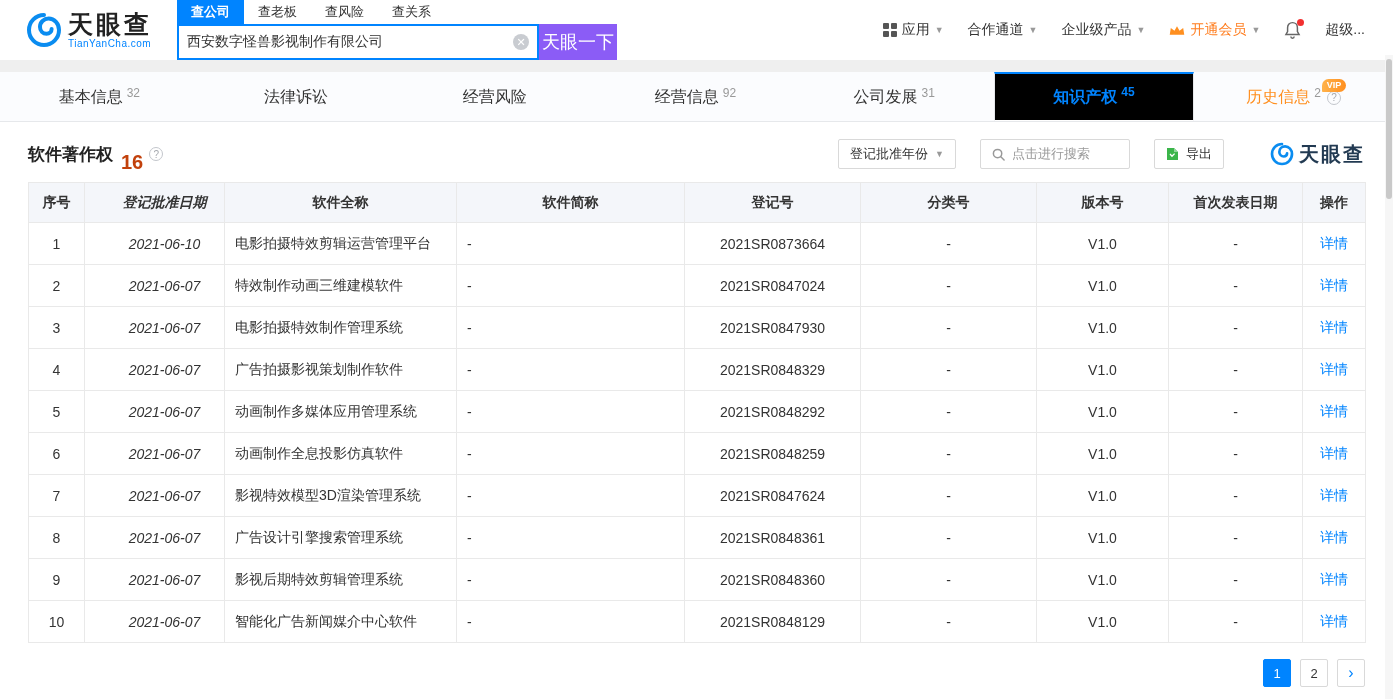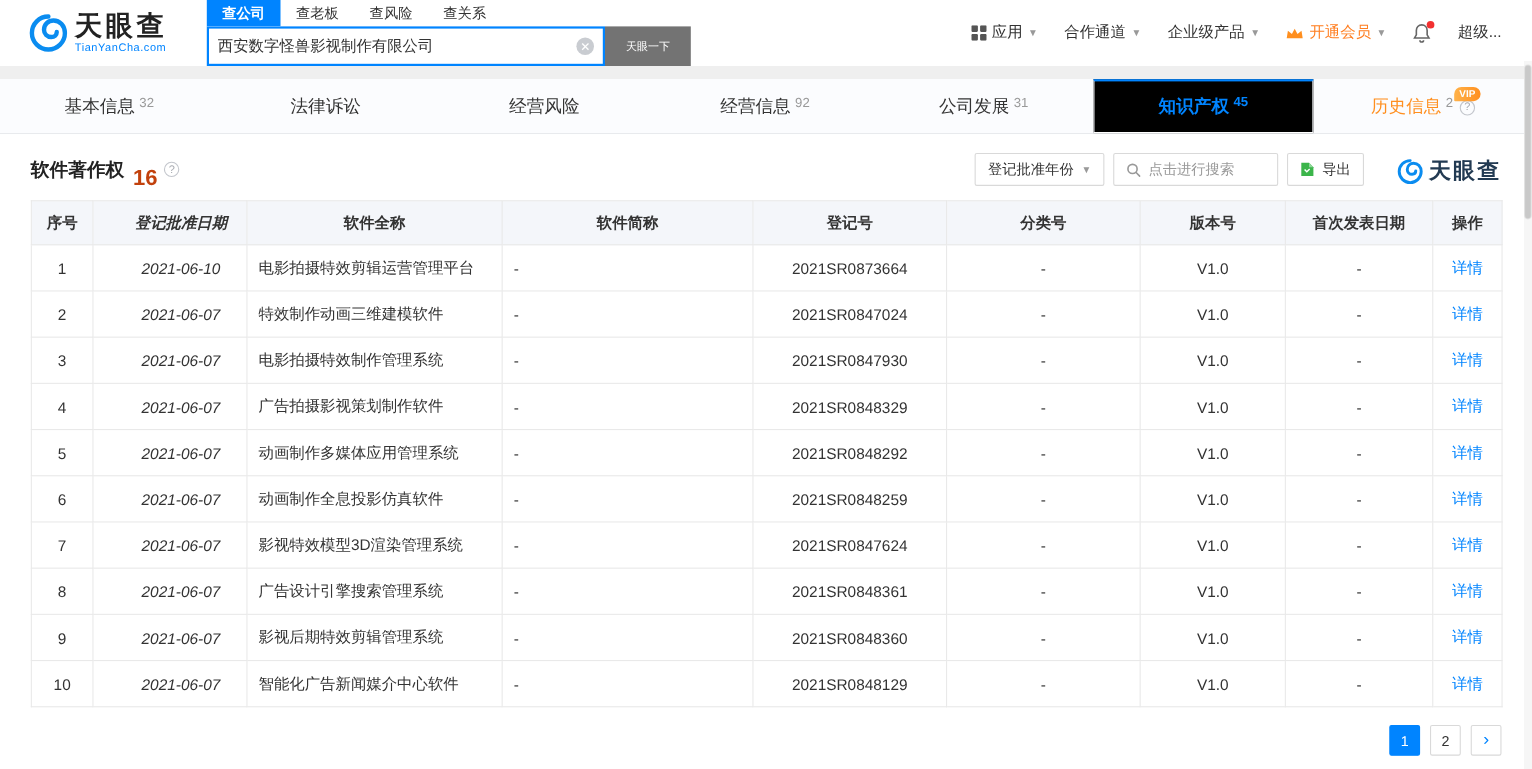--- a/index.html
+++ b/index.html
@@ -10,30 +10,30 @@
   .topbar { height:60px; display:flex; align-items:center; padding-left:26px; background:#fff; position:relative; }
   .logo { display:flex; align-items:center; gap:6px; }
   .logo-col { display:flex; flex-direction:column; line-height:1.1; }
   .logo-text { font-size:25px; font-weight:bold; color:#222; letter-spacing:3px; }
   .logo-domain { font-size:10px; color:#0084ff; letter-spacing:0.5px; }
   .red-badge { margin-left:10px; background:#e60012; color:#fff; padding:5px 9px; text-align:center;
     font-size:12px; font-weight:bold; line-height:1.45; white-space:nowrap; }
   .red-badge .l1 { letter-spacing:3px; display:block; }
   .red-badge .l2 { letter-spacing:0.5px; display:block; }
 
-  .search-wrap { margin-left:36px; display:flex; flex-direction:column; }
+  .search-wrap { margin-left:25px; display:flex; flex-direction:column; }
   .stabs { display:flex; }
   .stab { font-size:13px; padding:3px 14px 3px 14px; color:#333; cursor:pointer; }
   .stab.active { background:#0084ff; color:#fff; font-weight:bold; }
   .srow { display:flex; }
   .sbox { width:362px; height:36px; border:2px solid #0084ff; display:flex; align-items:center; padding:0 8px; background:#fff; }
   .sinput { border:none; outline:none; flex:1; font-size:14px; color:#333; font-family:inherit; }
   .clear-ic { width:16px; height:16px; border-radius:50%; background:#c9ccd1; color:#fff; font-size:11px;
     display:flex; align-items:center; justify-content:center; cursor:pointer; }
-  .sbtn { width:78px; height:36px; background:#737373; color:#fff; border:none; font-size:10px;
+  .sbtn { width:78px; height:36px; background:#8b5cf6; color:#fff; border:none; font-size:18px;
     cursor:pointer; font-family:inherit;text-align:center; }
 
   .topnav { margin-left:auto; display:flex; align-items:center; gap:24px; padding-right:28px; font-size:14px; }
   .nav-item { display:flex; align-items:center; gap:5px; cursor:pointer; white-space:nowrap; }
   .caret { font-size:9px; color:#999; }
   .nav-vip { color:#ff7e20; }
   .bell-wrap { position:relative; cursor:pointer; }
   .red-dot { position:absolute; top:-2px; right:-3px; width:7px; height:7px; background:#f23030; border-radius:50%; }
 
   .gray-strip { height:12px; background:#efefef; }
@@ -50,21 +50,21 @@
   .vip-badge { position:absolute; top:5px; left:calc(50% + 28px); background:linear-gradient(90deg,#ffb24a,#ff8f1f);
     color:#fff; font-size:9px; font-weight:bold; padding:1px 5px; border-radius:7px 7px 7px 1px; line-height:1.2; }
   .help-ic { width:14px; height:14px; border:1px solid #c3c6cc; color:#a6a9af; border-radius:50%;
     font-size:10px; display:inline-flex; align-items:center; justify-content:center; margin-left:2px; }
 
   
   .main { padding:14px 28px 0 28px; background:#fff; }
   .sec-head { display:flex; align-items:center; height:36px; }
   .sec-title { font-size:17px; font-weight:bold; color:#222; }
   .sec-count { font-size:20px; font-weight:bold; color:#c2410c; margin:16px 4px 0 8px; }
-  .controls { margin-left:auto; display:flex; align-items:flex-end; gap:8px; }
+  .controls { margin-left:auto; display:flex; align-items:center; gap:24px; }
   .ctl-btn { height:30px; border:1px solid #d9d9d9; background:#fff; border-radius:2px; font-size:13px;
     color:#333; display:flex; align-items:center; padding:0 11px; gap:7px; cursor:pointer; font-family:inherit; }
   .search-pill { color:#999; width:150px; }
   .watermark { display:flex; align-items:center; gap:5px; margin-left:22px; }
   .wm-text { font-size:20px; font-weight:bold; color:#223a52; letter-spacing:2px; }
 
   
   table.copyright { width:100%; border-collapse:collapse; margin-top:10px; font-size:14px; table-layout:fixed;padding-left:24px; }
   .copyright th { background:#f4f6fa; font-weight:bold; height:40px; border:1px solid #e9e9e9; text-align:center; color:#333; }
   .copyright td { height:42px; border:1px solid #e9e9e9; text-align:center; color:#333; }

